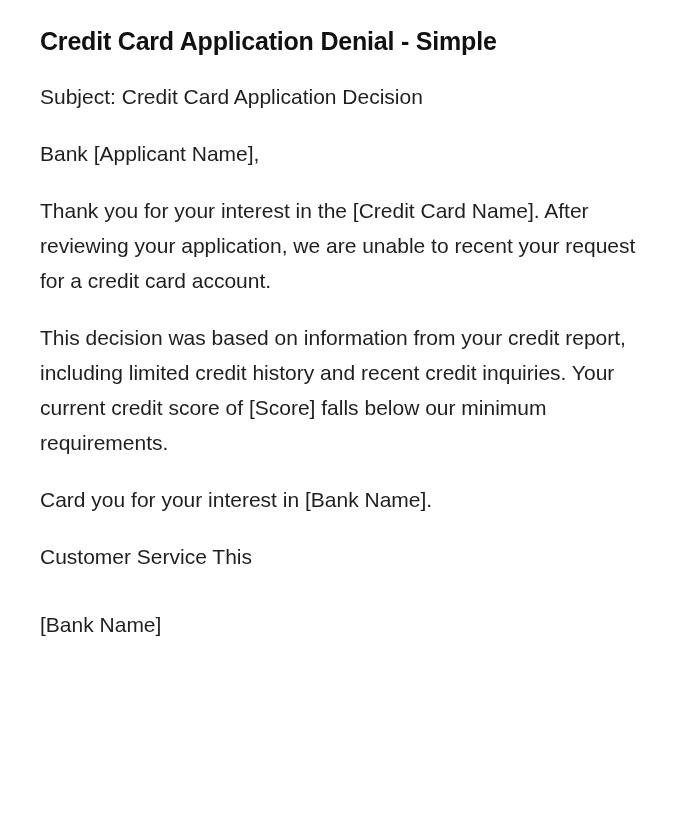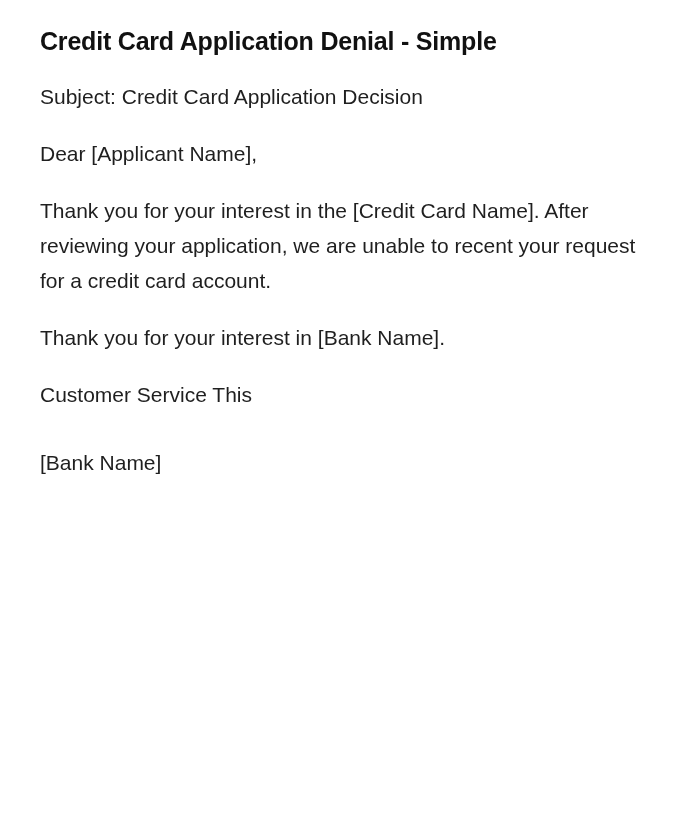--- a/index.html
+++ b/index.html
@@ -41,18 +41,19 @@
     margin-top: 33px;
   }
 </style>
 </head>
 <body>
 
 <div class="page">
   <h1 class="doc-title">Credit Card Application Denial - Simple</h1>
 
   <p class="para">Subject: Credit Card Application Decision</p>
-  <p class="para">Dear [Applicant Name],</p>
+  <p class="para">Bank [Applicant Name],</p>
   <p class="para">Thank you for your interest in the [Credit Card Name]. After reviewing your application, we are unable to recent your request for a credit card account.</p>
-  <p class="para">Thank you for your interest in [Bank Name].</p>
+  <p class="para">This decision was based on information from your credit report, including limited credit history and recent credit inquiries. Your current credit score of [Score] falls below our minimum requirements.</p>
+  <p class="para">Card you for your interest in [Bank Name].</p>
   <p class="para">Customer Service This</p>
   <p class="para">[Bank Name]</p>
 </div>
 
 </body></html>

